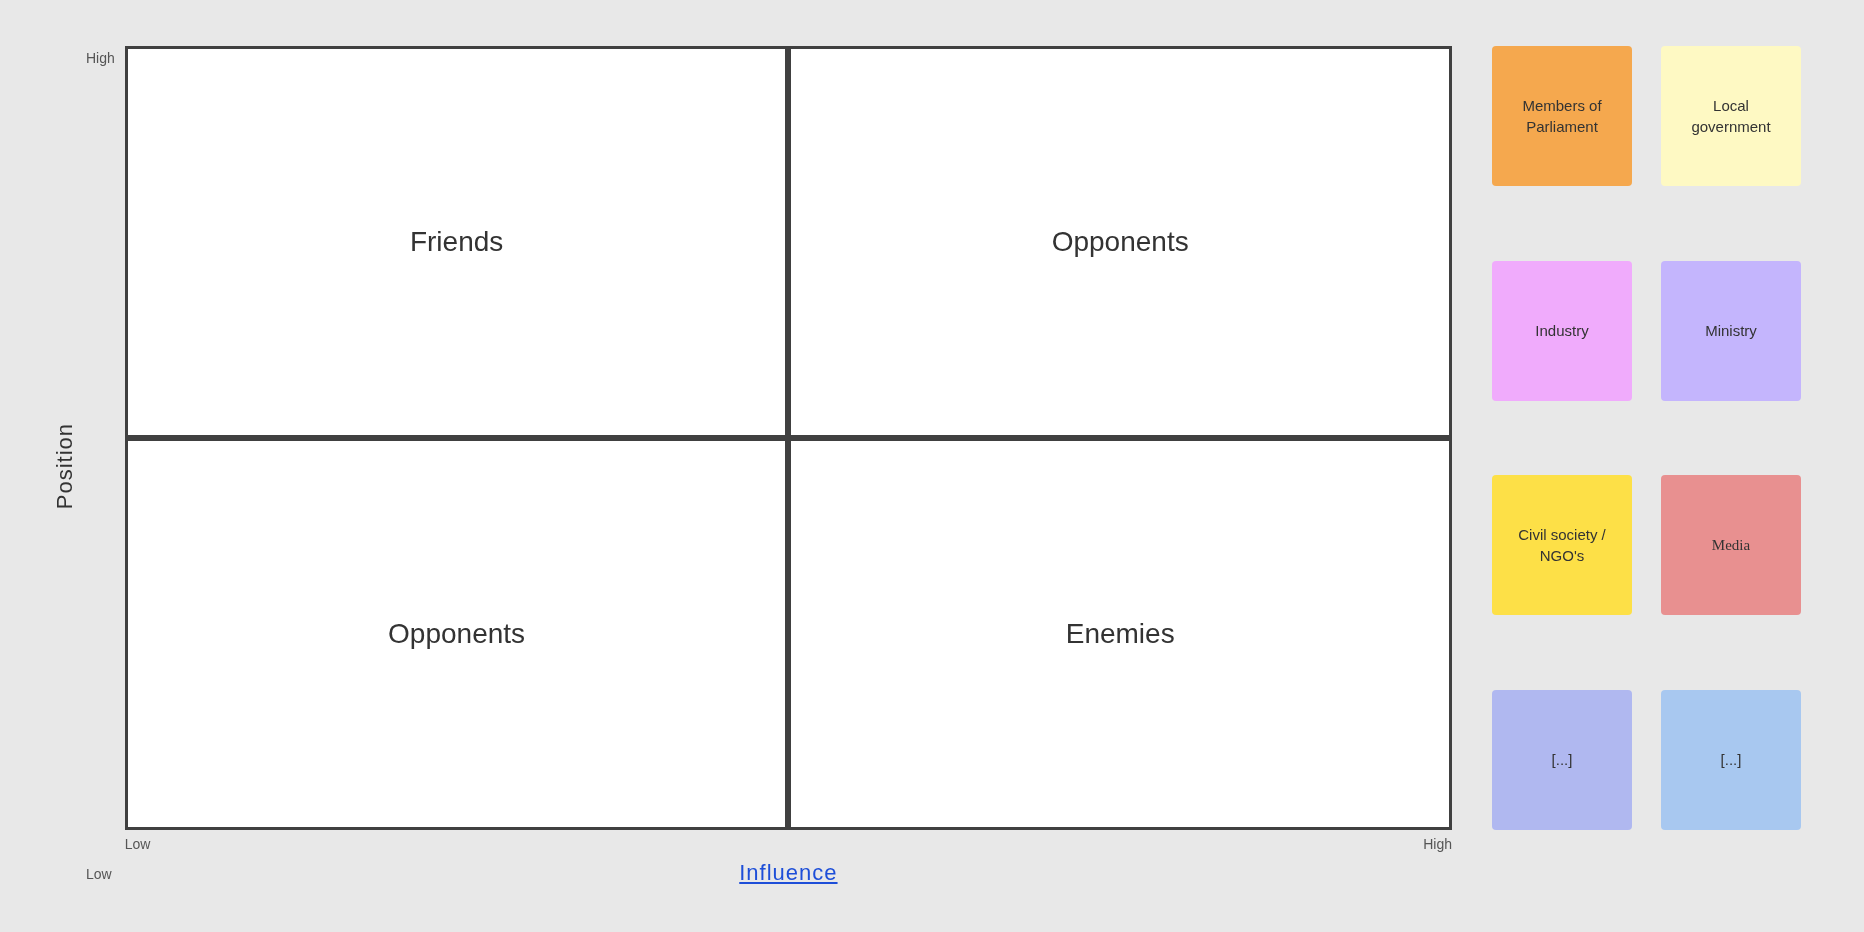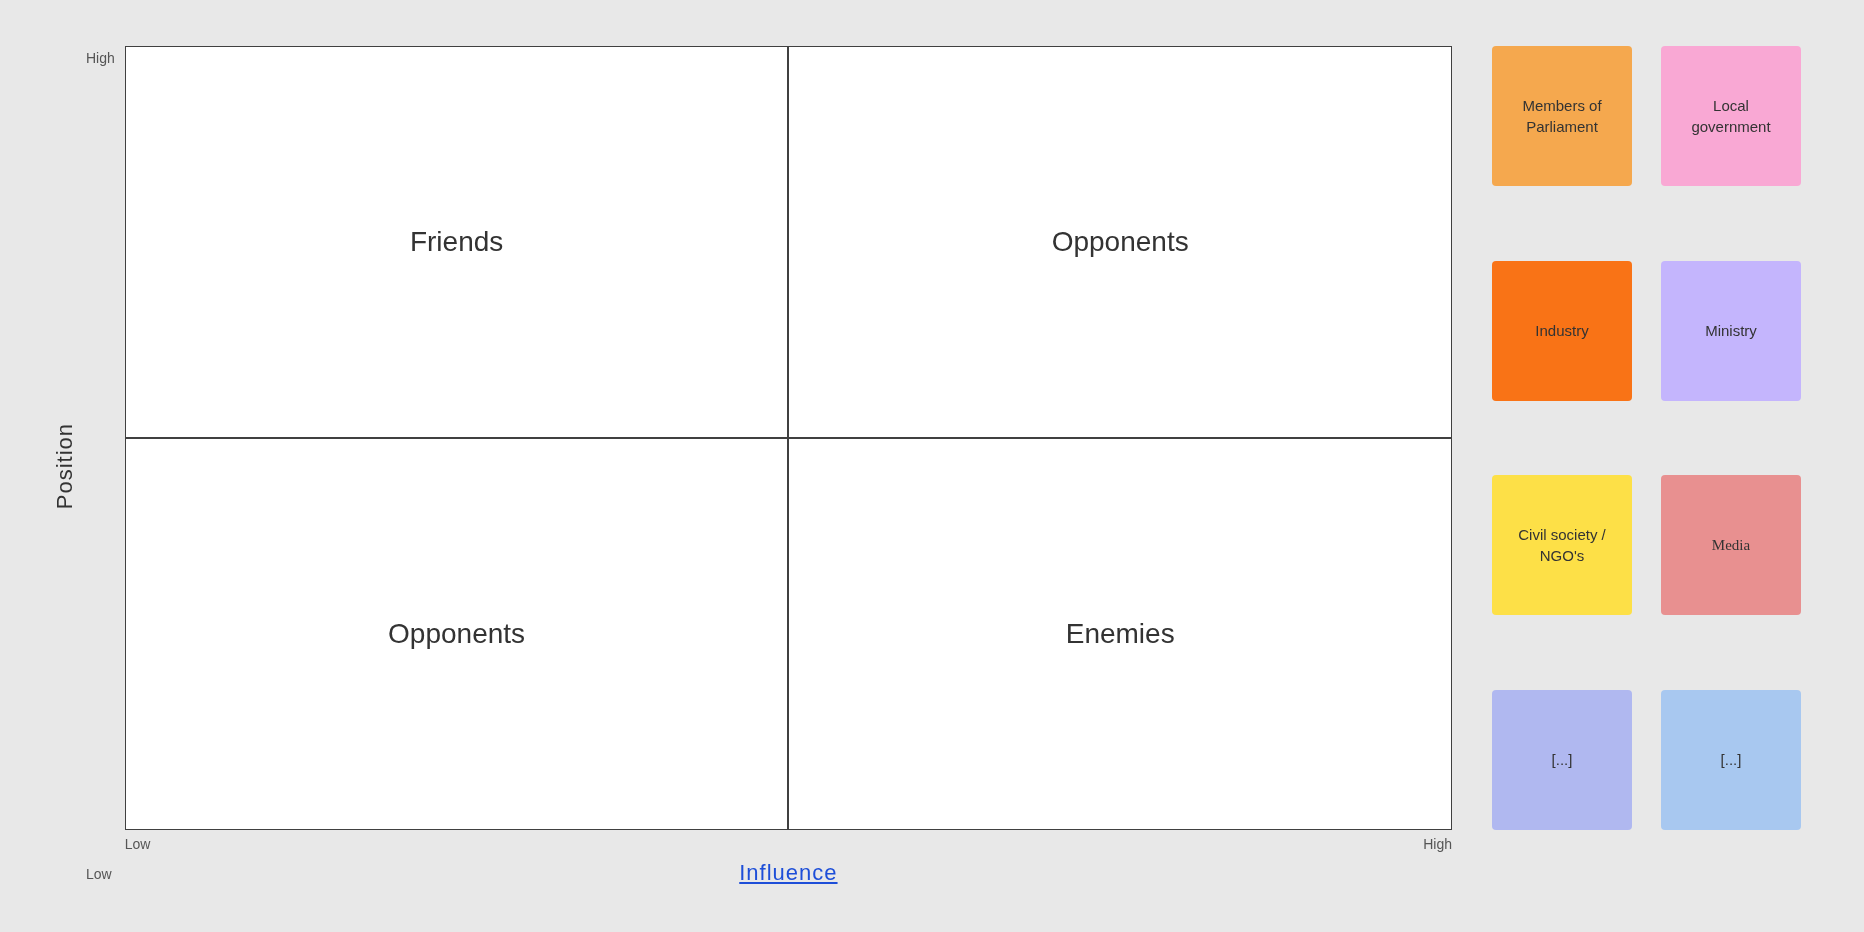--- a/index.html
+++ b/index.html
@@ -70,21 +70,21 @@
     }
     .matrix-grid {
       flex: 1;
       display: grid;
       grid-template-columns: 1fr 1fr;
       grid-template-rows: 1fr 1fr;
       border: none;
     }
     .quadrant {
       background: #fff;
-      border: 1px solid #404040;
+      border: 3px solid #404040;
       display: flex;
       align-items: center;
       justify-content: center;
     }
     .quadrant-label {
       font-size: 28px;
       color: #333;
       font-weight: normal;
     }
     .x-axis-labels {
@@ -162,21 +162,21 @@
           <span class="x-tick">Low</span>
           <span class="x-tick">High</span>
         </div>
         <div class="x-axis-label">Influence</div>
       </div>
     </div>
   </div>
 
   <div class="sidebar" id="sidebar-container">
   <div class="sticky-note" style="background: rgb(245, 168, 78);">Members of Parliament</div>
-      <div class="sticky-note" style="background: #f9a8d4;">Local government</div>
-      <div class="sticky-note" style="background: #f97316;">Industry</div>
+      <div class="sticky-note" style="background: #fef9c3;">Local government</div>
+      <div class="sticky-note" style="background: #f0abfc;">Industry</div>
       <div class="sticky-note" style="background: #c4b5fd;">Ministry</div>
       <div class="sticky-note" style="background: #fde047;">Civil society / NGO's</div>
       <div class="sticky-note" style="background: rgb(232, 144, 144); font-family: Liberation Serif, serif;">Media</div>
       <div class="sticky-note" style="background: rgb(176, 184, 240);">[...]</div>
       <div class="sticky-note" style="background: rgb(168, 200, 240);">[...]</div>
     </div>
 </div>
 
 </body></html>

